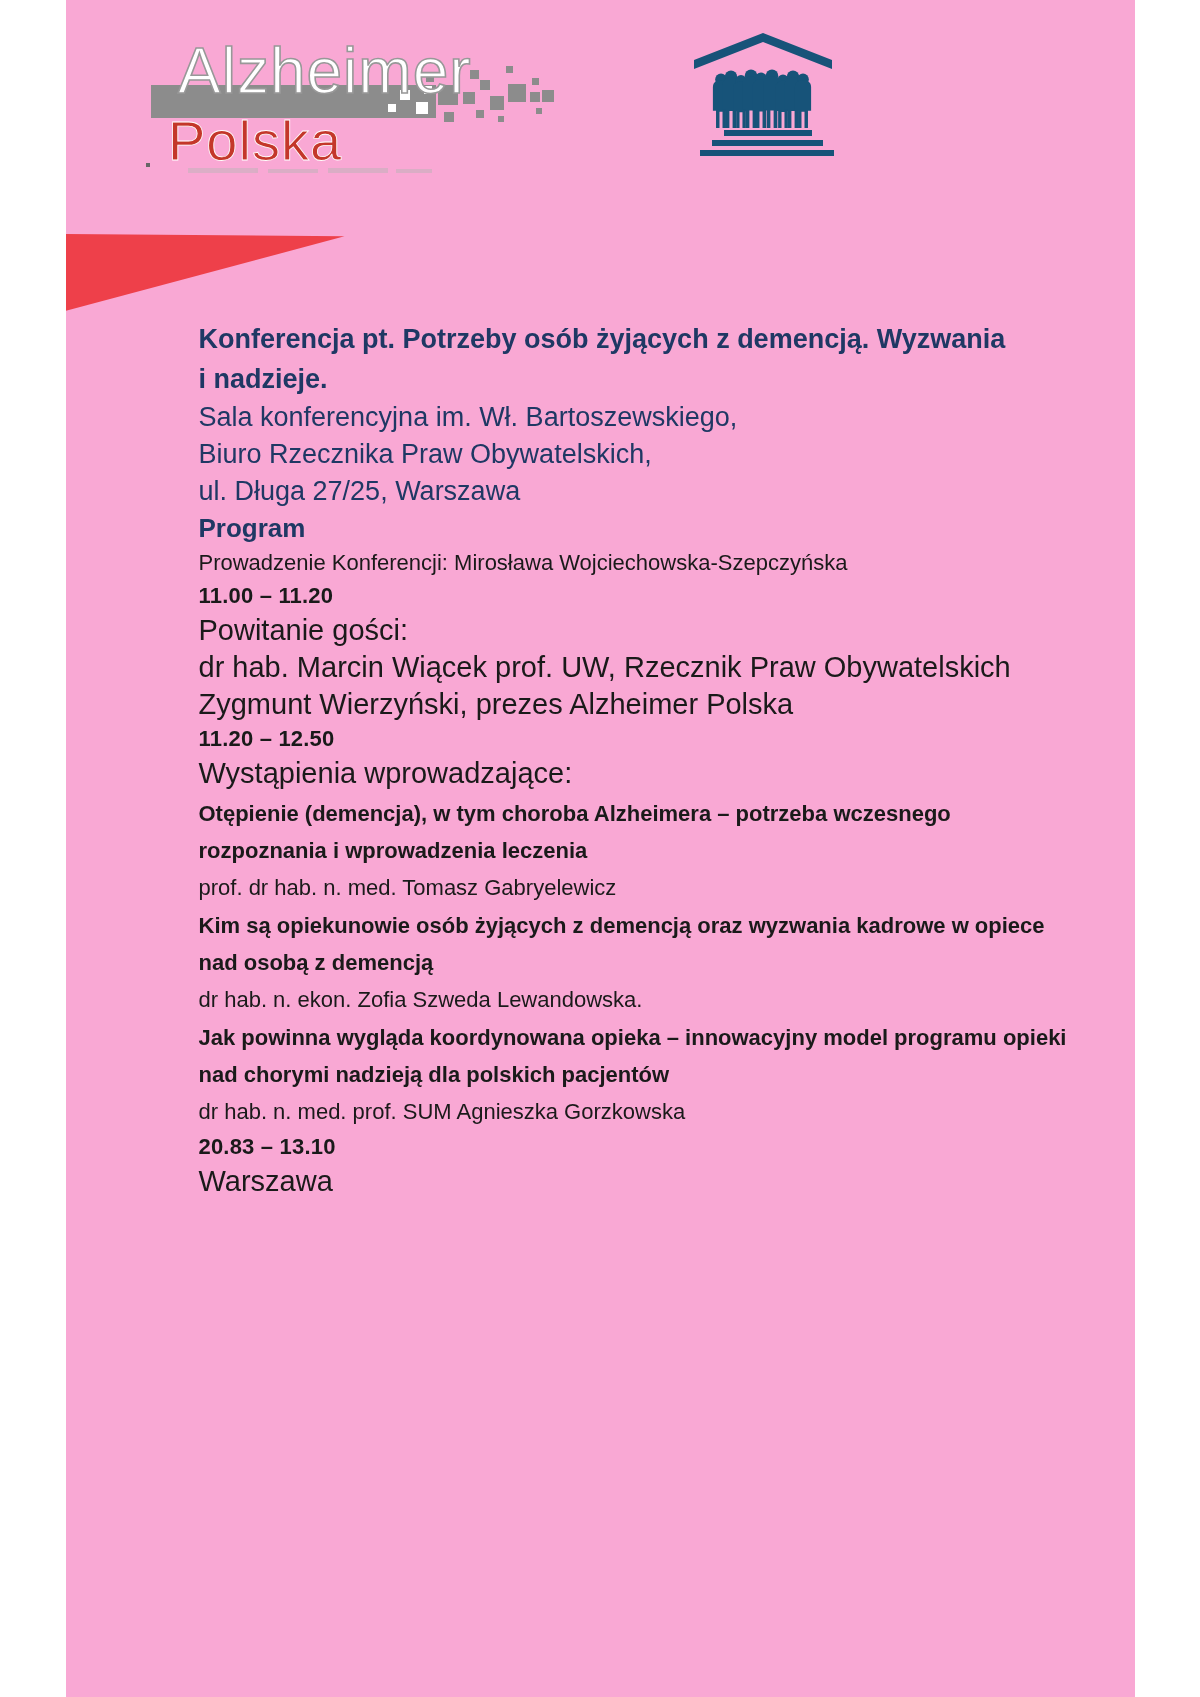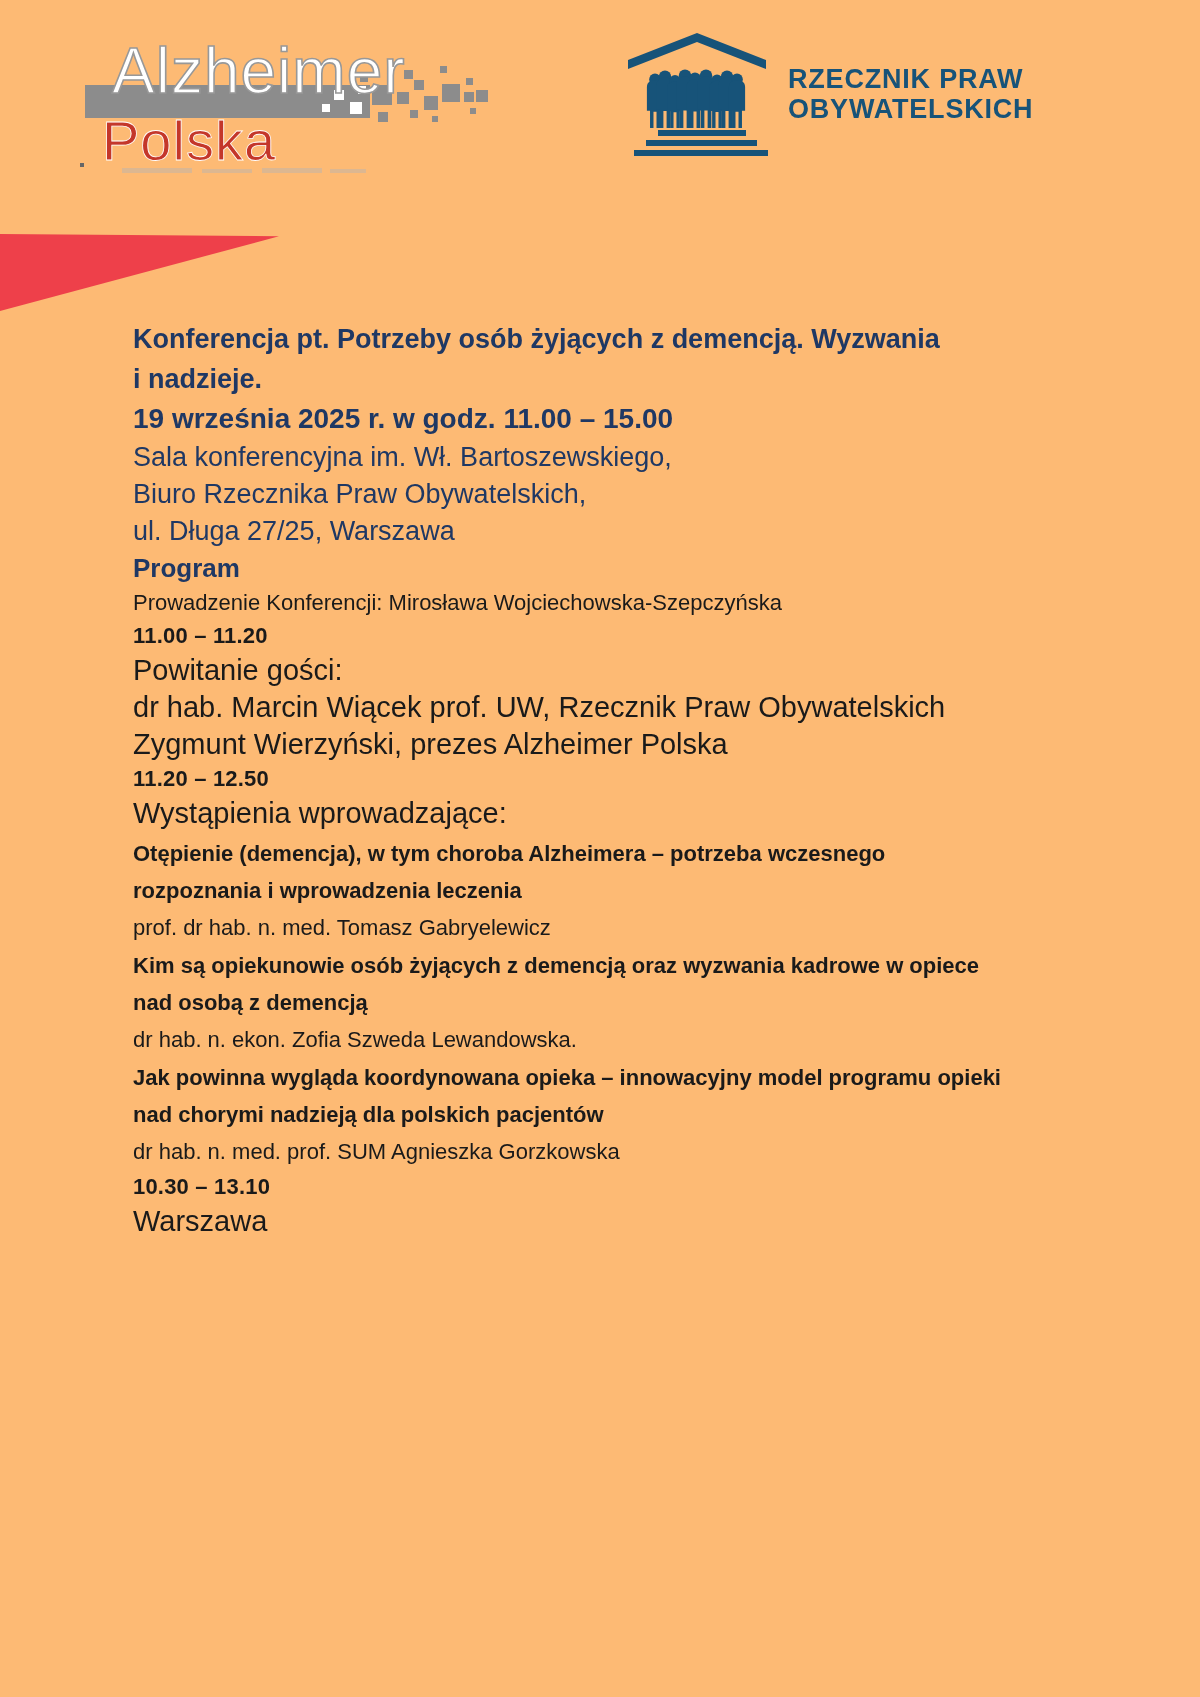--- a/index.html
+++ b/index.html
@@ -7,24 +7,24 @@
     --rpo-blue:#175379;
     --accent-red:#ee404a;
     --logo-gray:#8c8c8c;
     --polska-red:#c4372a;
     --body-text:#1a1a1a;
   }
   *{box-sizing:border-box;}
   html,body{margin:0;padding:0;background:#ffffff;}
   .page{
     position:relative;
-    width:1200px;
+    width:1069px;
     height:1697px;
     margin:0 auto;
-    background:#fdba74;
+    background:#f9a8d4;
     overflow:hidden;
     font-family:"Liberation Sans", sans-serif;
     color:var(--body-text);
   }
 
   
   .alz-logo{position:absolute;left:72px;top:32px;width:420px;height:150px;}
   .rpo-logo-icon{position:absolute;left:620px;top:30px;width:150px;height:126px;}
   .rpo-wordmark{
     position:absolute;left:788px;top:64px;
@@ -132,31 +132,28 @@
       </g>
 
       <g>
         <rect x="38" y="100" width="88" height="6"></rect>
         <rect x="26" y="110" width="111" height="6"></rect>
         <rect x="14" y="120" width="134" height="6"></rect>
       </g>
     </g>
   </svg>
 
-  <div class="rpo-wordmark">RZECZNIK PRAW
-OBYWATELSKICH</div>
 
   <div class="red-wedge"></div>
 
   <main class="content">
 
     <h1 class="title lines">Konferencja pt. Potrzeby osób żyjących z demencją. Wyzwania
 i nadzieje.</h1>
 
-    <p class="datetime">19 września 2025 r. w godz. 11.00 – 15.00</p>
 
     <p class="location lines">Sala konferencyjna im. Wł. Bartoszewskiego,
 Biuro Rzecznika Praw Obywatelskich,
 ul. Długa 27/25, Warszawa</p>
 
     <h2 class="program-heading">Program</h2>
 
     <p class="moderator">Prowadzenie Konferencji: Mirosława Wojciechowska-Szepczyńska</p>
 
     <section class="sched-1">
@@ -183,18 +180,18 @@
       </div>
 
       <div class="talk">
         <p class="talk-title lines">Jak powinna wygląda koordynowana opieka – innowacyjny model programu opieki
 nad chorymi nadzieją dla polskich pacjentów</p>
         <p class="speaker">dr hab. n. med. prof. SUM Agnieszka Gorzkowska</p>
       </div>
     </section>
 
     <section class="sched-3">
-      <h3 class="time">10.30 – 13.10</h3>
+      <h3 class="time">20.83 – 13.10</h3>
       <p class="body-par lines">Warszawa</p>
     </section>
 
   </main>
 </div>
 
 </body></html>

